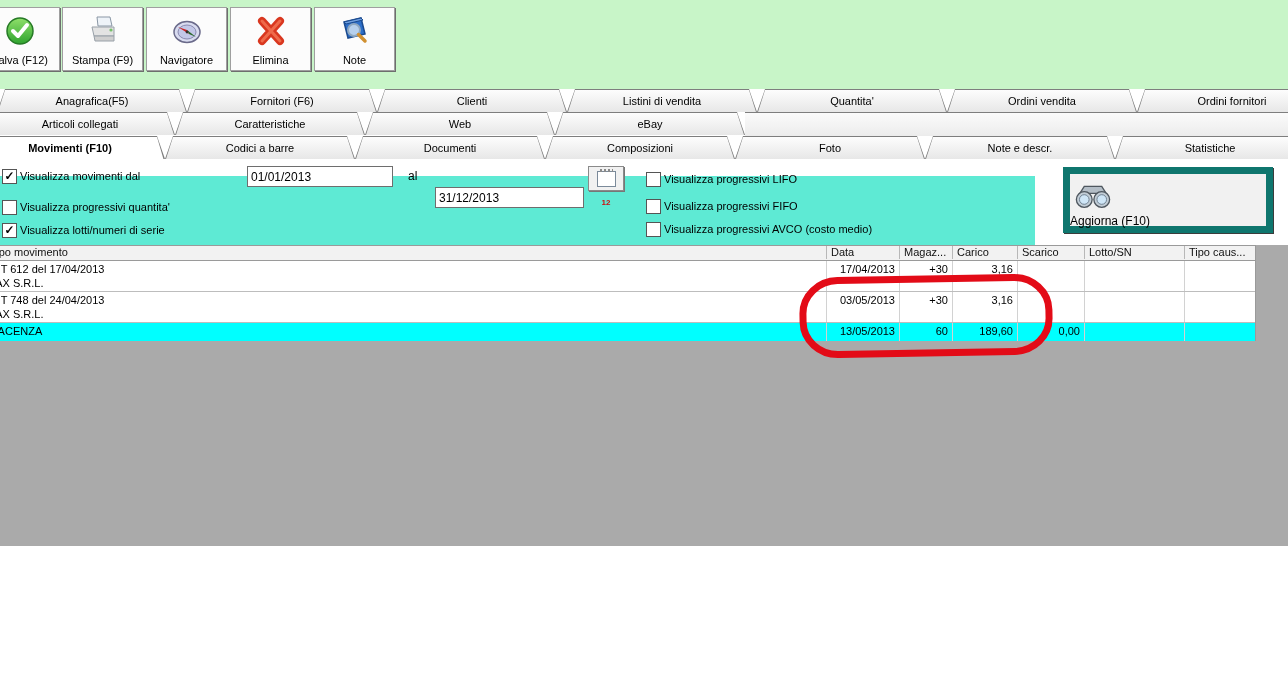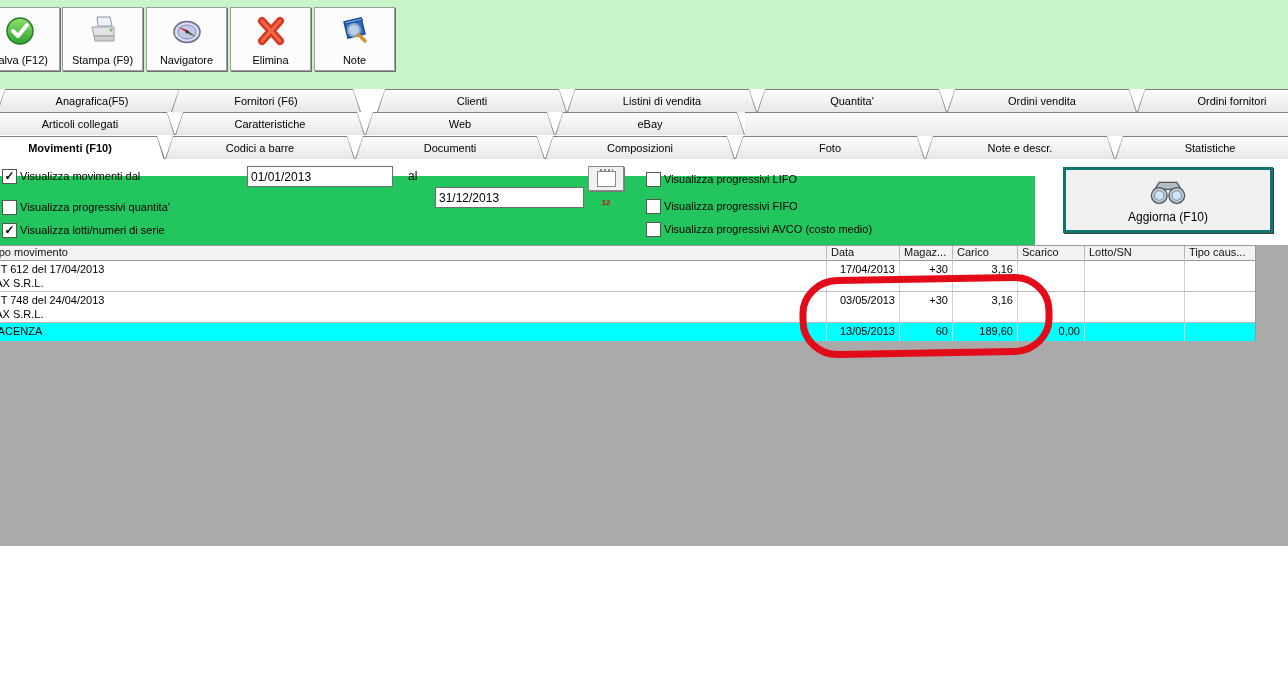--- a/index.html
+++ b/index.html
@@ -27,38 +27,38 @@
       clip-path:polygon(7px 0,calc(100% - 7px) 0,100% 100%,0 100%);}
   .tab .lbl{position:absolute;left:0;right:0;top:0;bottom:0;display:flex;align-items:center;justify-content:center;
       font-size:11px;color:#000;padding-top:1px;}
   .tab.active{z-index:5;}
   .tab.active .inner{background:#ffffff;bottom:-2px;}
   .tab.active .lbl{font-weight:bold;}
   .rowfiller{position:absolute;top:0;height:23px;background:linear-gradient(#fbfbfb,#ececec);
       border-top:1px solid #7e7e7e;}
 
   
-  .panel{position:absolute;left:0;top:176px;width:1035px;height:86px;background:#22c55e;}
+  .panel{position:absolute;left:0;top:176px;width:1035px;height:86px;background:#5eead4;}
   .chk{position:absolute;width:13px;height:13px;background:#fff;border:1px solid #555;
        font-size:12px;line-height:12px;text-align:center;color:#000;cursor:pointer;}
   .chk::after{content:"";}
   .chk.checked::after{content:"\2713";font-weight:bold;}
   .flabel{position:absolute;font-size:11px;color:#000;white-space:nowrap;}
   .dinput{position:absolute;height:19px;border:1px solid #6e6e6e;font-family:"Liberation Sans",sans-serif;
        font-size:12px;padding:0 0 0 3px;background:#fff;color:#000;}
   .allabel{position:absolute;font-size:12px;color:#000;}
   .calbtn{position:absolute;left:588px;top:166px;width:34px;height:23px;background:#f1f1f1;
        border:1px solid #8a8a8a;box-shadow:1px 1px 0 #777;display:flex;align-items:center;justify-content:center;cursor:pointer;}
   .calicon{position:relative;width:17px;height:14px;background:#fff;border:1px solid #7b8a9a;}
   .calicon .bind{position:absolute;top:-3px;left:2px;right:2px;height:3px;
        background:repeating-linear-gradient(90deg,#8a8a8a 0 2px,transparent 2px 4px);}
   .calicon .num{position:absolute;left:0;right:0;top:2px;text-align:center;font-size:8px;color:#cc1111;font-weight:bold;margin-top:24px;}
   .updbtn{position:absolute;left:1063px;top:167px;width:210px;height:66px;background:#f1f1f1;
-       border:3px solid #0f766e;box-shadow:1px 1px 0 #3c3c3c;cursor:pointer;
-       display:flex;flex-direction:column;align-items:center;justify-content:space-between;padding:8px 0 14px 0;box-sizing:border-box;}
+       border:7px solid #0f766e;box-shadow:1px 1px 0 #3c3c3c;cursor:pointer;
+       display:flex;flex-direction:column;justify-content:space-between;padding:8px 0 14px 0;box-sizing:border-box;}
   .updbtn .ulabel{font-size:12px;color:#000;}
 
   
   .grayarea{position:absolute;left:0;top:245px;width:1288px;height:301px;background:#aaaaaa;}
   .tbl{position:absolute;left:0;top:245px;width:1256px;height:96px;background:#ffffff;
        border-top:1px solid #9a9a9a;border-right:1px solid #9a9a9a;border-bottom:1px solid #9a9a9a;box-sizing:border-box;}
   .thead{position:absolute;left:0;top:0;width:1255px;height:14px;background:#f2f2f2;border-bottom:1px solid #9a9a9a;}
   .th{position:absolute;top:0;height:13px;font-size:11px;color:#111;padding-left:4px;box-sizing:border-box;
       border-right:1px solid #b8b8b8;overflow:hidden;white-space:nowrap;line-height:13px;}
   .trow{position:absolute;left:0;width:1255px;background:#fff;border-bottom:1px solid #bdbdbd;box-sizing:border-box;}
@@ -145,21 +145,21 @@
       <span class="tlabel">Note</span>
     </div>
   </div>
 
   <div class="tabrow row1">
     <div class="tab" style="left:-3px">
         <div class="shape"></div>
         <div class="inner"></div>
         <div class="lbl">Anagrafica(F5)</div>
       </div>
-    <div class="tab" style="left:171px">
+    <div class="tab" style="left:187px">
         <div class="shape"></div>
         <div class="inner"></div>
         <div class="lbl">Fornitori (F6)</div>
       </div>
     <div class="tab" style="left:377px">
         <div class="shape"></div>
         <div class="inner"></div>
         <div class="lbl">Clienti</div>
       </div>
     <div class="tab" style="left:567px">

